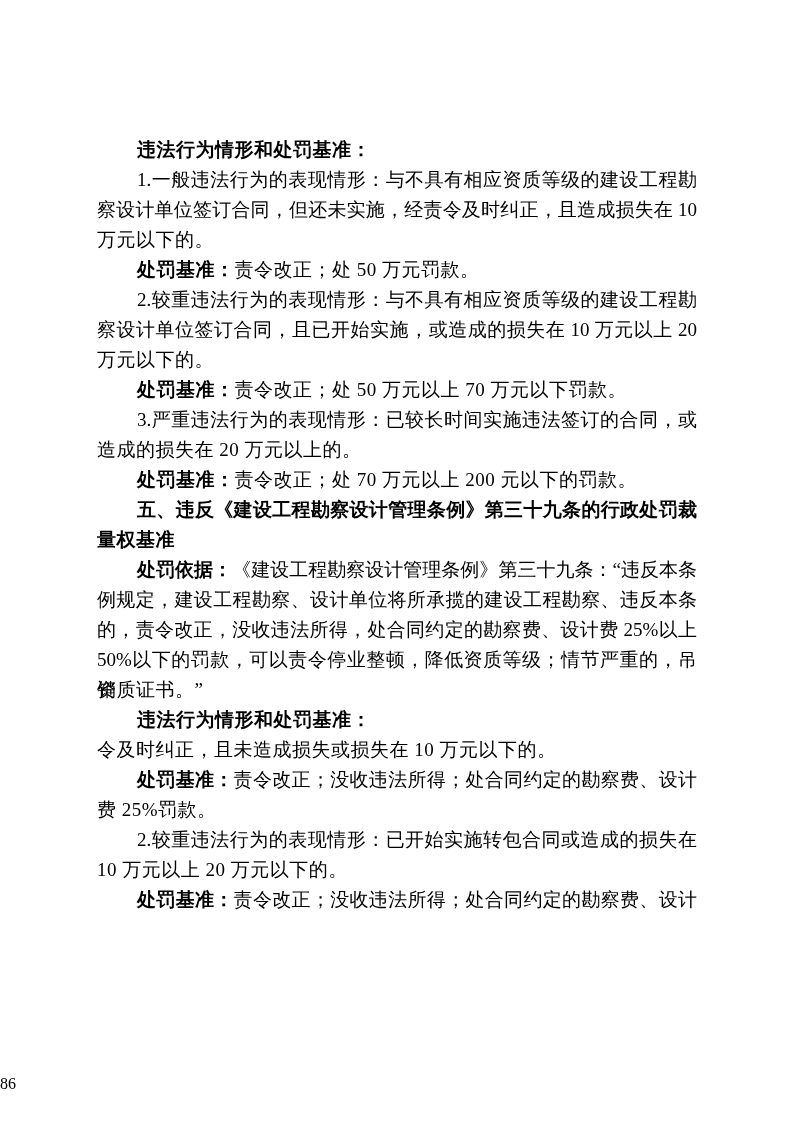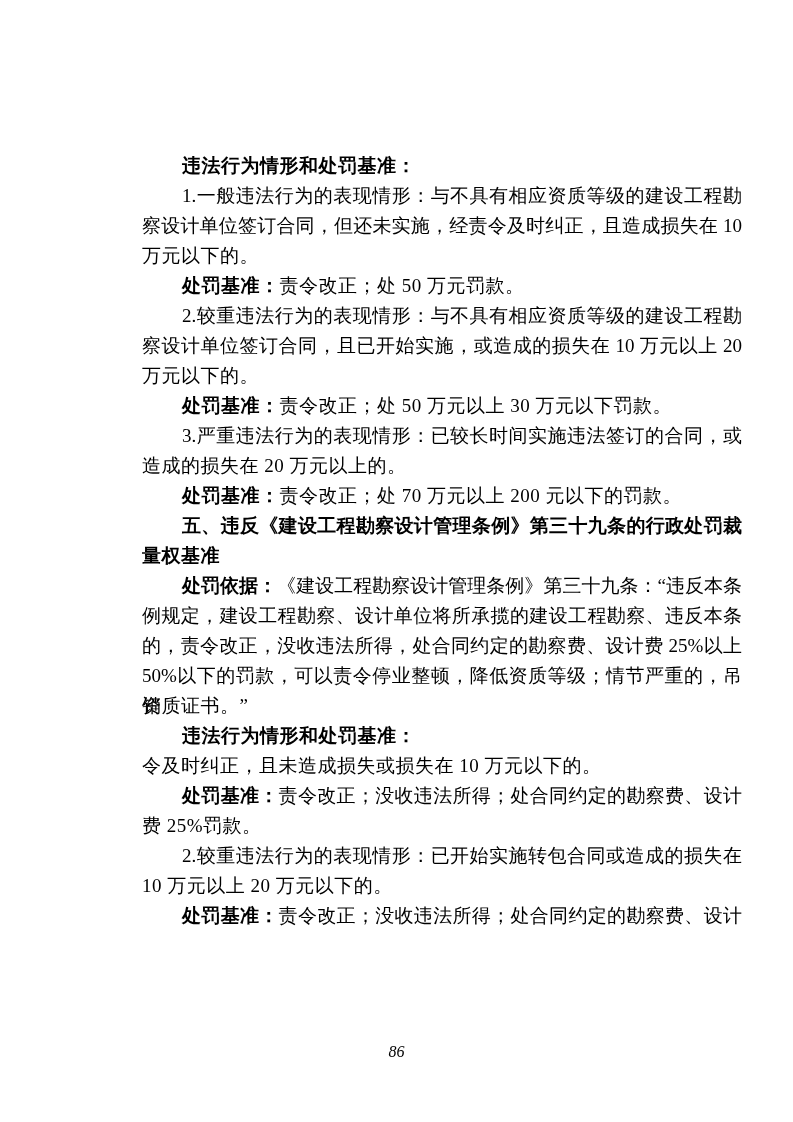--- a/index.html
+++ b/index.html
@@ -8,65 +8,62 @@
     width: 793px;
     height: 1122px;
     background: #ffffff;
     color: #000000;
     font-family: "Liberation Serif", "DejaVu Serif", serif;
     overflow: hidden;
   }
   .text-block {
     position: absolute;
     left: 97px;
-    top: 151px;
+    top: 135px;
     width: 600px;
-    margin-left: 45px;
   }
   .line {
     height: 30px;
     line-height: 30px;
     font-size: 19px;
     white-space: nowrap;
     letter-spacing: 0.5px;
   }
   .line.full {
     white-space: normal;
     letter-spacing: 0;
     text-align: justify;
     text-align-last: justify;
   }
   .line.indent { padding-left: 40px; }
   .b { font-weight: 700; }
   .page-number {
     position: absolute;
-    top: 1040px;
+    top: 1072px;
     left: 0;
     width: 100%;
-    text-align: center;
     font-size: 16px;
     line-height: 24px;
-    font-style: italic;
   }
 </style>
 </head>
 <body>
 
 <div class="page">
   <div class="text-block">
 
     <div class="line indent"><span class="b">违法行为情形和处罚基准：</span><span></span></div>
     <div class="line indent full"><span class="b"></span><span>1.一般违法行为的表现情形：与不具有相应资质等级的建设工程勘</span></div>
     <div class="line full"><span class="b"></span><span>察设计单位签订合同，但还未实施，经责令及时纠正，且造成损失在 10</span></div>
     <div class="line"><span class="b"></span><span>万元以下的。</span></div>
     <div class="line indent"><span class="b">处罚基准：</span><span>责令改正；处 50 万元罚款。</span></div>
     <div class="line indent full"><span class="b"></span><span>2.较重违法行为的表现情形：与不具有相应资质等级的建设工程勘</span></div>
     <div class="line full"><span class="b"></span><span>察设计单位签订合同，且已开始实施，或造成的损失在 10 万元以上 20</span></div>
     <div class="line"><span class="b"></span><span>万元以下的。</span></div>
-    <div class="line indent"><span class="b">处罚基准：</span><span>责令改正；处 50 万元以上 30 万元以下罚款。</span></div>
+    <div class="line indent"><span class="b">处罚基准：</span><span>责令改正；处 50 万元以上 70 万元以下罚款。</span></div>
     <div class="line indent full"><span class="b"></span><span>3.严重违法行为的表现情形：已较长时间实施违法签订的合同，或</span></div>
     <div class="line"><span class="b"></span><span>造成的损失在 20 万元以上的。</span></div>
     <div class="line indent"><span class="b">处罚基准：</span><span>责令改正；处 70 万元以上 200 元以下的罚款。</span></div>
     <div class="line indent full"><span class="b">五、违反《建设工程勘察设计管理条例》第三十九条的行政处罚裁</span><span></span></div>
     <div class="line"><span class="b">量权基准</span><span></span></div>
     <div class="line indent full"><span class="b">处罚依据：</span><span>《建设工程勘察设计管理条例》第三十九条：“违反本条</span></div>
     <div class="line full"><span class="b"></span><span>例规定，建设工程勘察、设计单位将所承揽的建设工程勘察、违反本条</span></div>
     <div class="line full"><span class="b"></span><span>的，责令改正，没收违法所得，处合同约定的勘察费、设计费 25%以上</span></div>
     <div class="line full"><span class="b"></span><span>50%以下的罚款，可以责令停业整顿，降低资质等级；情节严重的，吊销</span></div>
     <div class="line"><span class="b"></span><span>资质证书。”</span></div>

